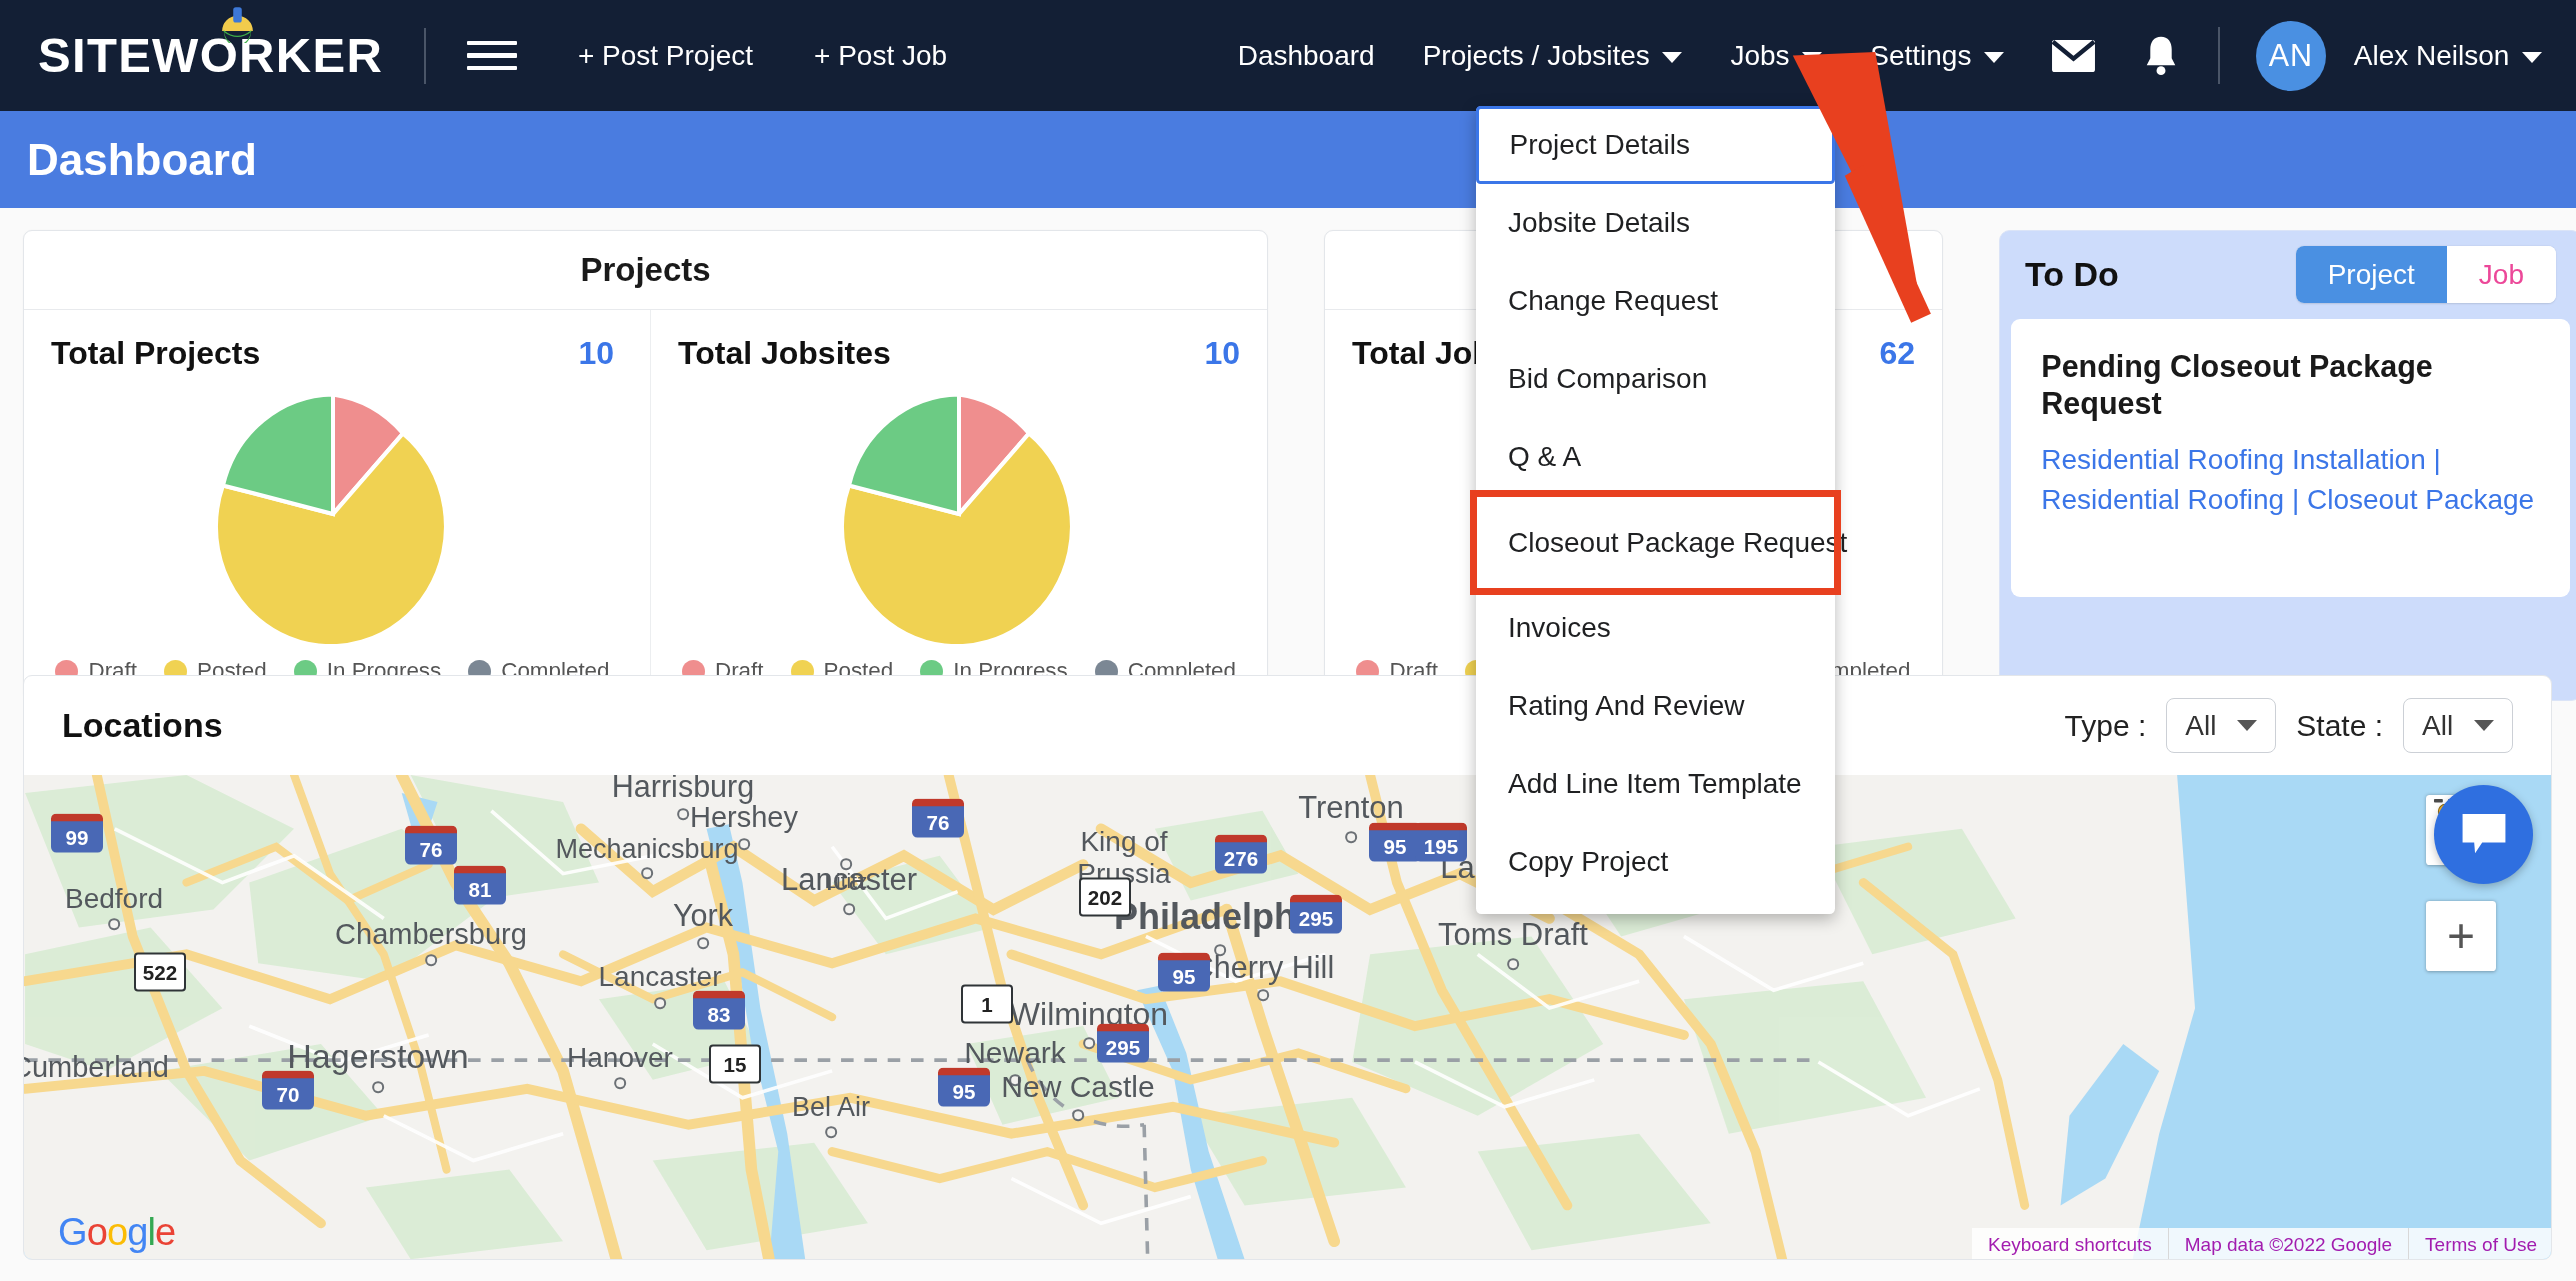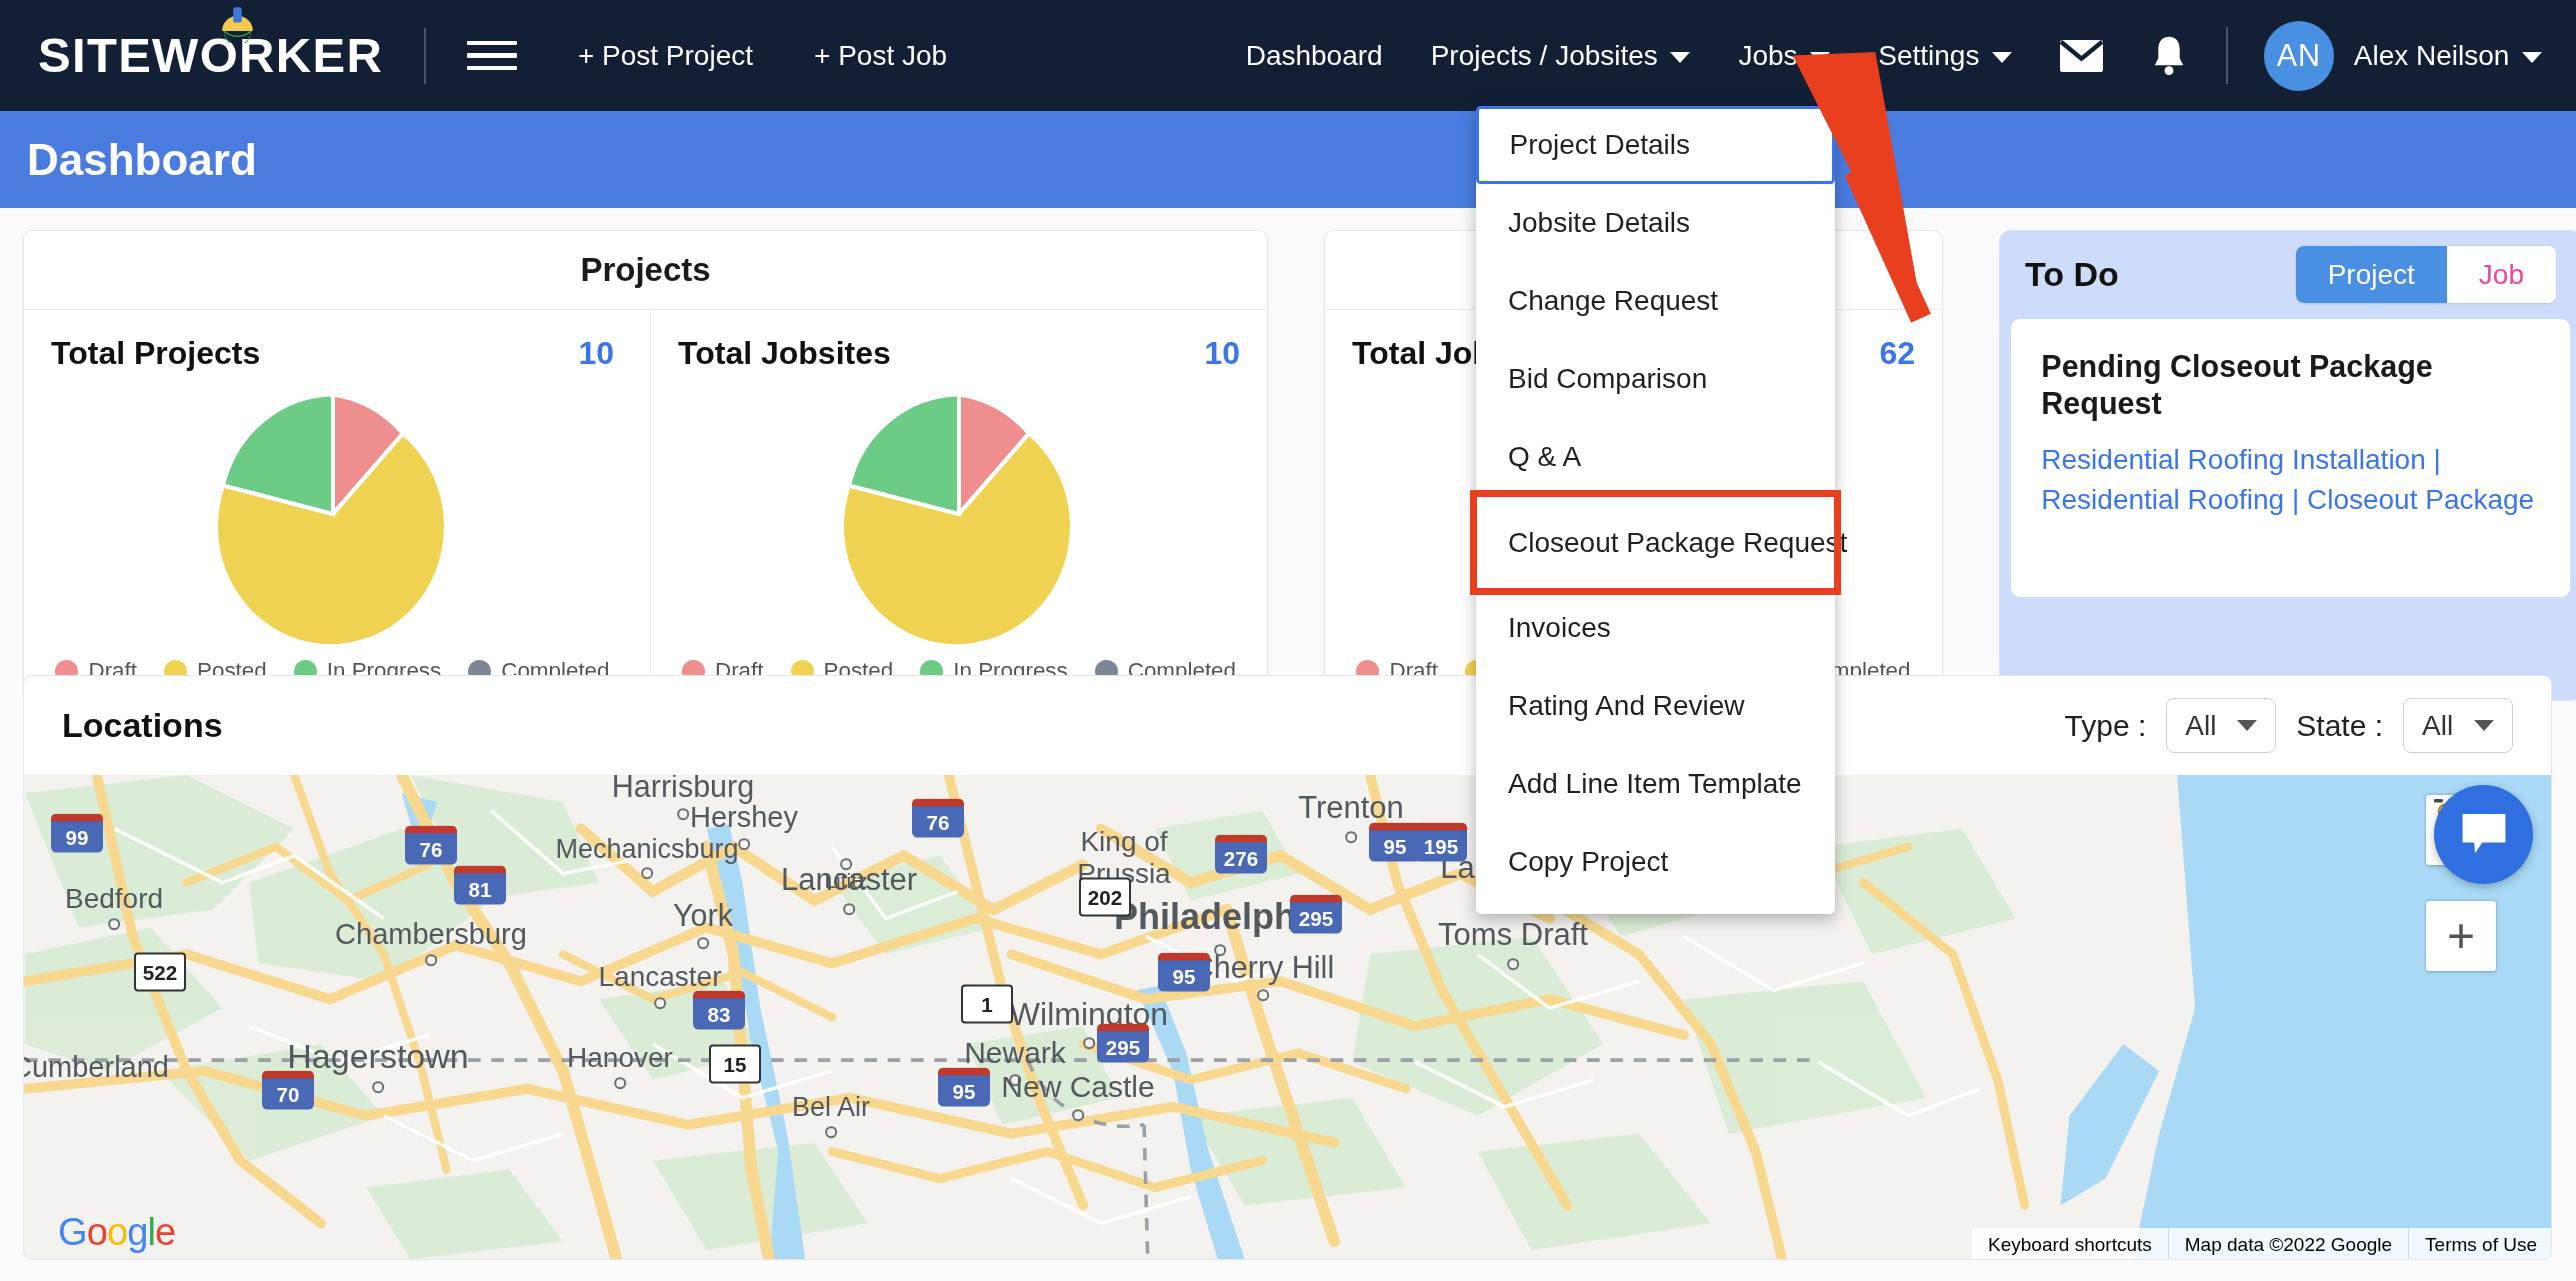--- a/index.html
+++ b/index.html
@@ -172,21 +172,21 @@
     position: absolute; background: #fff; border-radius: 3.6px;
     box-shadow: 0 0.9px 3.6px rgba(0,0,0,0.3);
     display: flex; align-items: center; justify-content: center; cursor: pointer;
   }
   .gmaps-logo {
     position: absolute; left: 34px; bottom: 7.2px; font-size: 38px;
     font-weight: 500; letter-spacing: -0.9px;
   }
   .attribution {
     position: absolute; bottom: 0; right: 0; display: flex;
-    background: rgba(255,255,255,0.82); font-size: 19px; color: #000000;
+    background: rgba(255,255,255,0.82); font-size: 19px; color: #a21caf;
   }
   .attribution span { padding: 5.4px 16px; border-left: 0.9px solid #d8d8d8; cursor: pointer; }
   .attribution span:first-child { border-left: none; }
   .chat-bubble {
     position: absolute; right: 43px; bottom: 45px; width: 99px; height: 99px;
     border-radius: 50%; background: #2f6fe0;
     display: flex; align-items: center; justify-content: center; cursor: pointer;
     box-shadow: 0 2.7px 9px rgba(0,0,0,0.25); z-index: 60;
   }
 
@@ -263,21 +263,21 @@
       <div class="icon-btn">
         <svg width="36" height="41" viewBox="0 0 40 46">
           <path d="M20 2 C12 2 8 8 8 16 L8 26 L4 34 L36 34 L32 26 L32 16 C32 8 28 2 20 2 Z" fill="#fff"></path>
           <circle cx="20" cy="40" r="5" fill="#fff"></circle>
         </svg>
       </div>
 
       <div class="nav-div2"></div>
 
       <div class="avatar">AN</div>
-      <div class="nav-item" style="margin-left:0">
+      <div class="nav-item" style="margin-left:8px">
         <span class="user-name">Alex Neilson</span>
         <span class="chev"></span>
       </div>
     </div>
   </div>
 
   <div class="titlebar">
     <h1>Dashboard</h1>
   </div>
 

